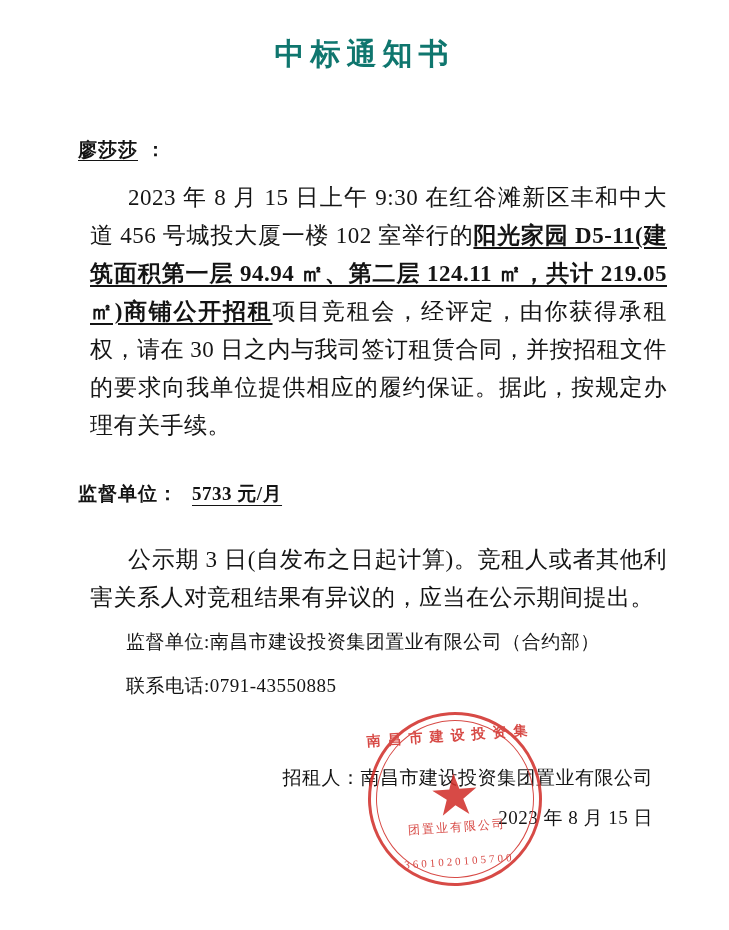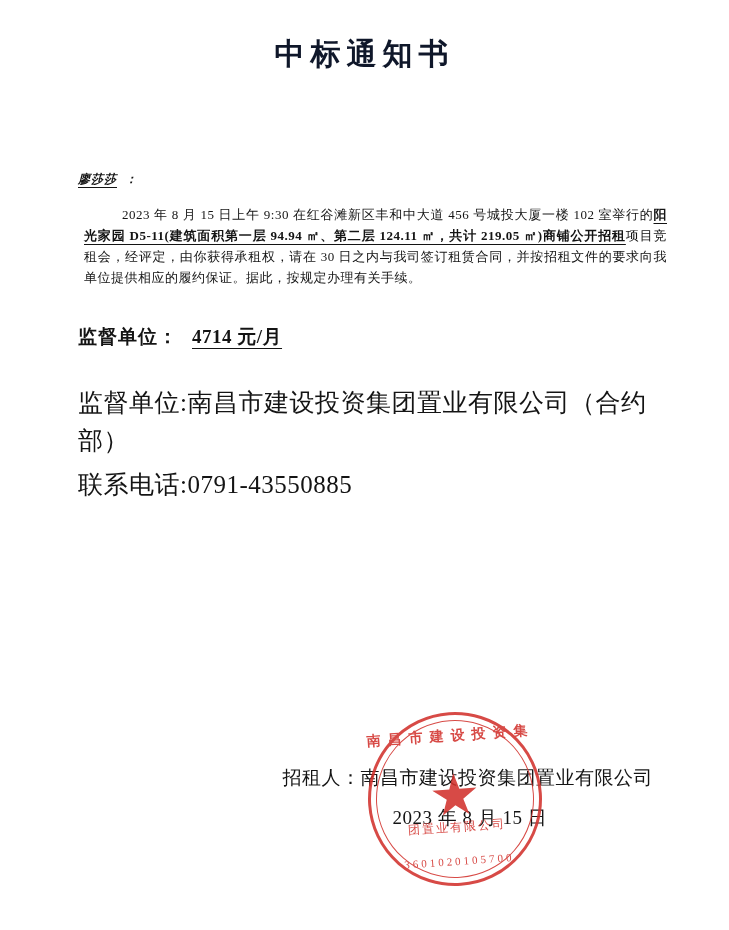--- a/index.html
+++ b/index.html
@@ -20,44 +20,43 @@
     inset: 0;
     padding: 0;
   }
   .doc-title {
     text-align: center;
     font-family: "Liberation Serif", serif;
     font-size: 30px;
     font-weight: 700;
     letter-spacing: 6px;
     margin-top: 34px;
-    color: #0f172a;
+    color: #0f766e;
   }
   .body-block {
     margin: 0 62px 0 78px;
   }
   .recipient {
-    margin-top: 96px;
-    font-size: 12px;
+    margin-top: 62px;
+    font-size: 19px;
     font-weight: 700;
     letter-spacing: 1px;
-    font-style: italic;
   }
   .recipient .name {
     text-decoration: underline;
     text-underline-offset: 4px;
   }
   .recipient .colon {
     margin-left: 8px;
   }
   p.para {
-    font-size: 13px;
-    line-height: 21px;
+    font-size: 23px;
+    line-height: 38px;
     text-align: justify;
-    margin: 16px 0 0 6px;
+    margin: 16px 0 0 12px;
     letter-spacing: 0.5px;
   }
   p.para.indent {
     text-indent: 38px;
   }
   .u-bold {
     font-weight: 700;
     text-decoration: underline;
     text-underline-offset: 4px;
   }
@@ -71,30 +70,31 @@
     font-weight: 700;
     text-decoration: underline;
     text-underline-offset: 5px;
     padding: 0 10px 0 14px;
     letter-spacing: 0.5px;
   }
   .notice-block {
     margin-top: 34px;
   }
   .contact-line {
-    font-size: 25px;
+    font-size: 19px;
     line-height: 38px;
     margin-top: 6px;
     letter-spacing: 0.5px;
+    margin-left: 48px;
   }
   .signature {
     position: absolute;
     right: 76px;
     bottom: 92px;
-    text-align: center;
+    text-align: right;
     font-size: 19px;
     line-height: 40px;
     letter-spacing: 0.5px;
   }
   .sig-date {
     margin-left: 4px;
   }
   .seal {
     position: absolute;
     left: 368px;
@@ -158,24 +158,25 @@
 
   <div class="body-block">
 
     <div class="recipient">
       <span class="name">廖莎莎</span><span class="colon">：</span>
     </div>
 
     <p class="para indent"><span>2023 年 8 月 15 日上午 9:30 在红谷滩新区丰和中大道 456 号城投大厦一楼 102 室举行的</span><span class="u-bold">阳光家园 D5-11(建筑面积第一层 94.94 ㎡、第二层 124.11 ㎡，共计 219.05 ㎡)商铺公开招租</span><span>项目竞租会，经评定，由你获得承租权，请在 30 日之内与我司签订租赁合同，并按招租文件的要求向我单位提供相应的履约保证。据此，按规定办理有关手续。</span></p>
 
     <div class="result-line">
-      <span>监督单位：</span><span class="result-value">4714 元/月</span>
+      <span>监督单位：</span><span class="result-value">5733 元/月</span>
     </div>
 
     <div class="notice-block">
+      <p class="para indent">公示期 3 日(自发布之日起计算)。竞租人或者其他利害关系人对竞租结果有异议的，应当在公示期间提出。</p>
       <div class="contact-line">监督单位:南昌市建设投资集团置业有限公司（合约部）</div>
       <div class="contact-line">联系电话:0791-43550885</div>
     </div>
 
   </div>
 
   <div class="signature">
     <div>招租人：南昌市建设投资集团置业有限公司</div>
     <div class="sig-date">2023 年 8 月 15 日</div>
   </div>

